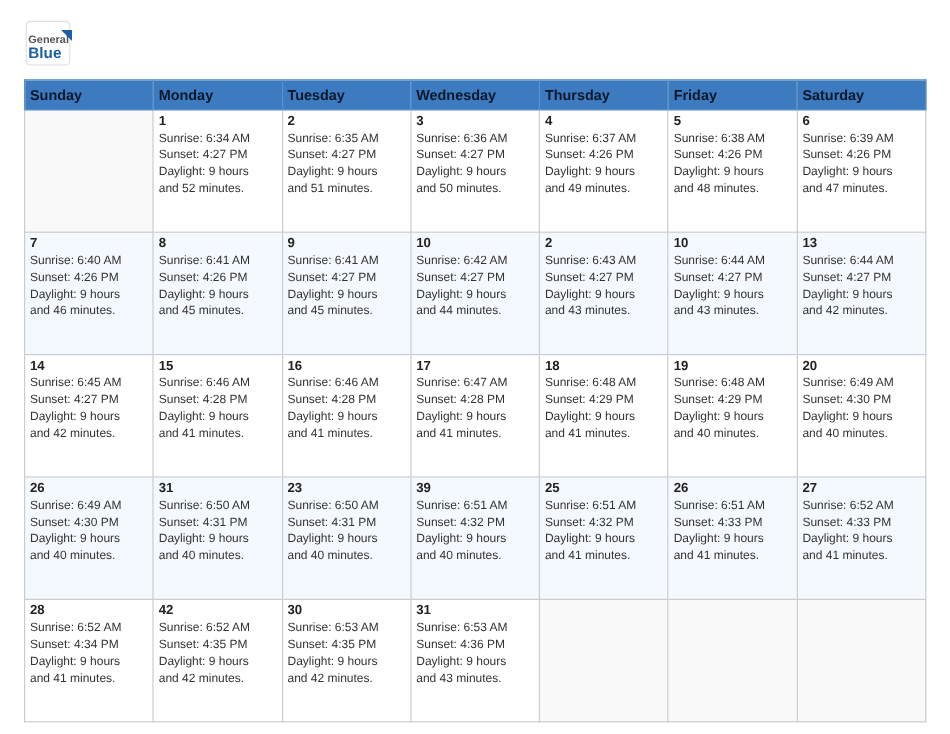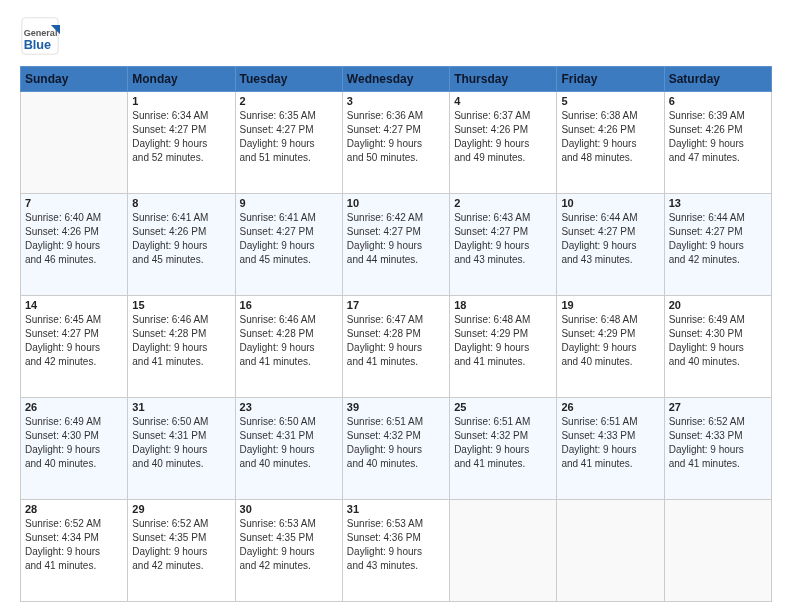--- a/index.html
+++ b/index.html
@@ -247,21 +247,21 @@
             <span class="day-number">27</span>
             <div class="day-info">Sunrise: 6:52 AM<br>Sunset: 4:33 PM<br>Daylight: 9 hours<br>and 41 minutes.</div>
           </td>
         </tr>
         <tr>
           <td>
             <span class="day-number">28</span>
             <div class="day-info">Sunrise: 6:52 AM<br>Sunset: 4:34 PM<br>Daylight: 9 hours<br>and 41 minutes.</div>
           </td>
           <td>
-            <span class="day-number">29</span>
+            <span class="day-number">42</span>
             <div class="day-info">Sunrise: 6:52 AM<br>Sunset: 4:35 PM<br>Daylight: 9 hours<br>and 42 minutes.</div>
           </td>
           <td>
             <span class="day-number">30</span>
             <div class="day-info">Sunrise: 6:53 AM<br>Sunset: 4:35 PM<br>Daylight: 9 hours<br>and 42 minutes.</div>
           </td>
           <td>
             <span class="day-number">31</span>
             <div class="day-info">Sunrise: 6:53 AM<br>Sunset: 4:36 PM<br>Daylight: 9 hours<br>and 43 minutes.</div>
           </td>

